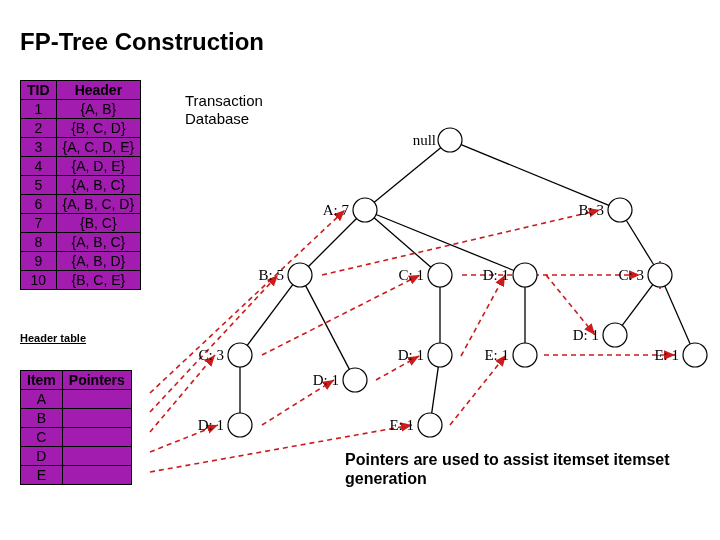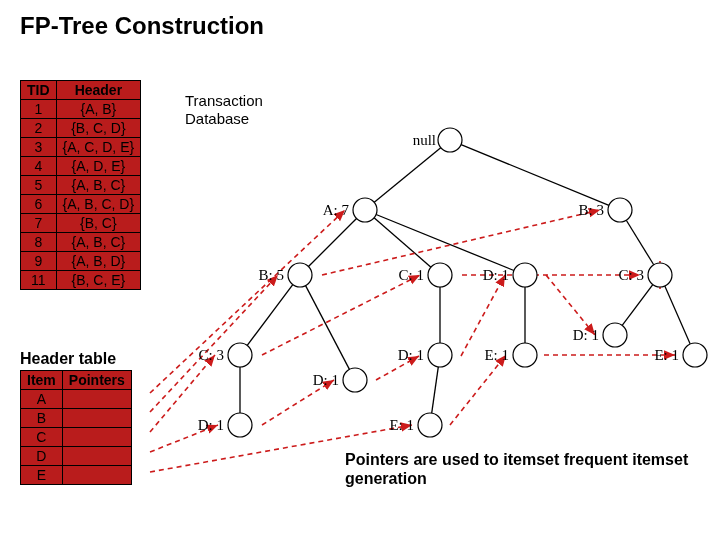--- a/index.html
+++ b/index.html
@@ -7,45 +7,46 @@
     padding: 0;
     width: 720px;
     height: 540px;
     background: #fff;
     font-family: Arial, Helvetica, sans-serif;
     position: relative;
     overflow: hidden;
   }
   .title {
     position: absolute;
-    top: 12px;
+    top: 28px;
     left: 20px;
     font-size: 24px;
     font-weight: bold;
   }
   
   table.data {
     position: absolute;
     border-collapse: collapse;
     font-size: 14px;
   }
   table.data th, table.data td {
     border: 1px solid #000;
     padding: 1px 6px;
     text-align: center;
-    background: #b91c1c;
+    background: #a21caf;
   }
   .tbl-transactions { top: 80px; left: 20px; }
   .tbl-header      { top: 370px; left: 20px; padding-left: 38px; }
   .header-caption {
     position: absolute;
-    top: 350px;
+    top: 332px;
     left: 20px;
-    font-size: 16px;
+    font-size: 11px;
     font-weight: bold;
+    text-decoration: underline;
   }
   
   .lbl {
     position: absolute;
     font-size: 15px;
     font-weight: normal;
     line-height: 1.2;
   }
   .lbl.trans { top: 92px;  left: 185px; width: 100px; }
   .lbl.note  { top: 450px; left: 345px; width: 360px; font-size: 16px; font-weight: bold; }
@@ -104,21 +105,21 @@
       </tr>
       <tr>
         <td>8</td>
         <td>{A, B, C}</td>
       </tr>
       <tr>
         <td>9</td>
         <td>{A, B, D}</td>
       </tr>
       <tr>
-        <td>11</td>
+        <td>10</td>
         <td>{B, C, E}</td>
       </tr>
     </tbody>
 </table>
 
 <div class="lbl trans">Transaction<br>Database</div>
 
 <div class="header-caption">Header table</div>
 <table class="data tbl-header">
   <thead>
@@ -144,21 +145,21 @@
         <td>D</td>
         <td></td>
       </tr>
       <tr>
         <td>E</td>
         <td></td>
       </tr>
     </tbody>
 </table>
 
-<div class="lbl note">Pointers are used to itemset frequent itemset generation</div>
+<div class="lbl note">Pointers are used to assist itemset itemset generation</div>
 
 <svg class="canvas">
   <defs>
     <marker id="redarrow" markerWidth="8" markerHeight="8" refX="7" refY="3" orient="auto">
       <path d="M0,0 L7,3 L0,6 Z" fill="#cc1b1b"></path>
     </marker>
   </defs>
   <g id="edges-g" stroke="#000" stroke-width="1.3">
       <line x1="440.7368371725954" y1="147.6284870343332" x2="374.2631628274046" y2="202.3715129656668"></line>
       <line x1="461.0961371816966" y1="144.56899766305153" x2="608.9038628183034" y2="205.43100233694847"></line>

